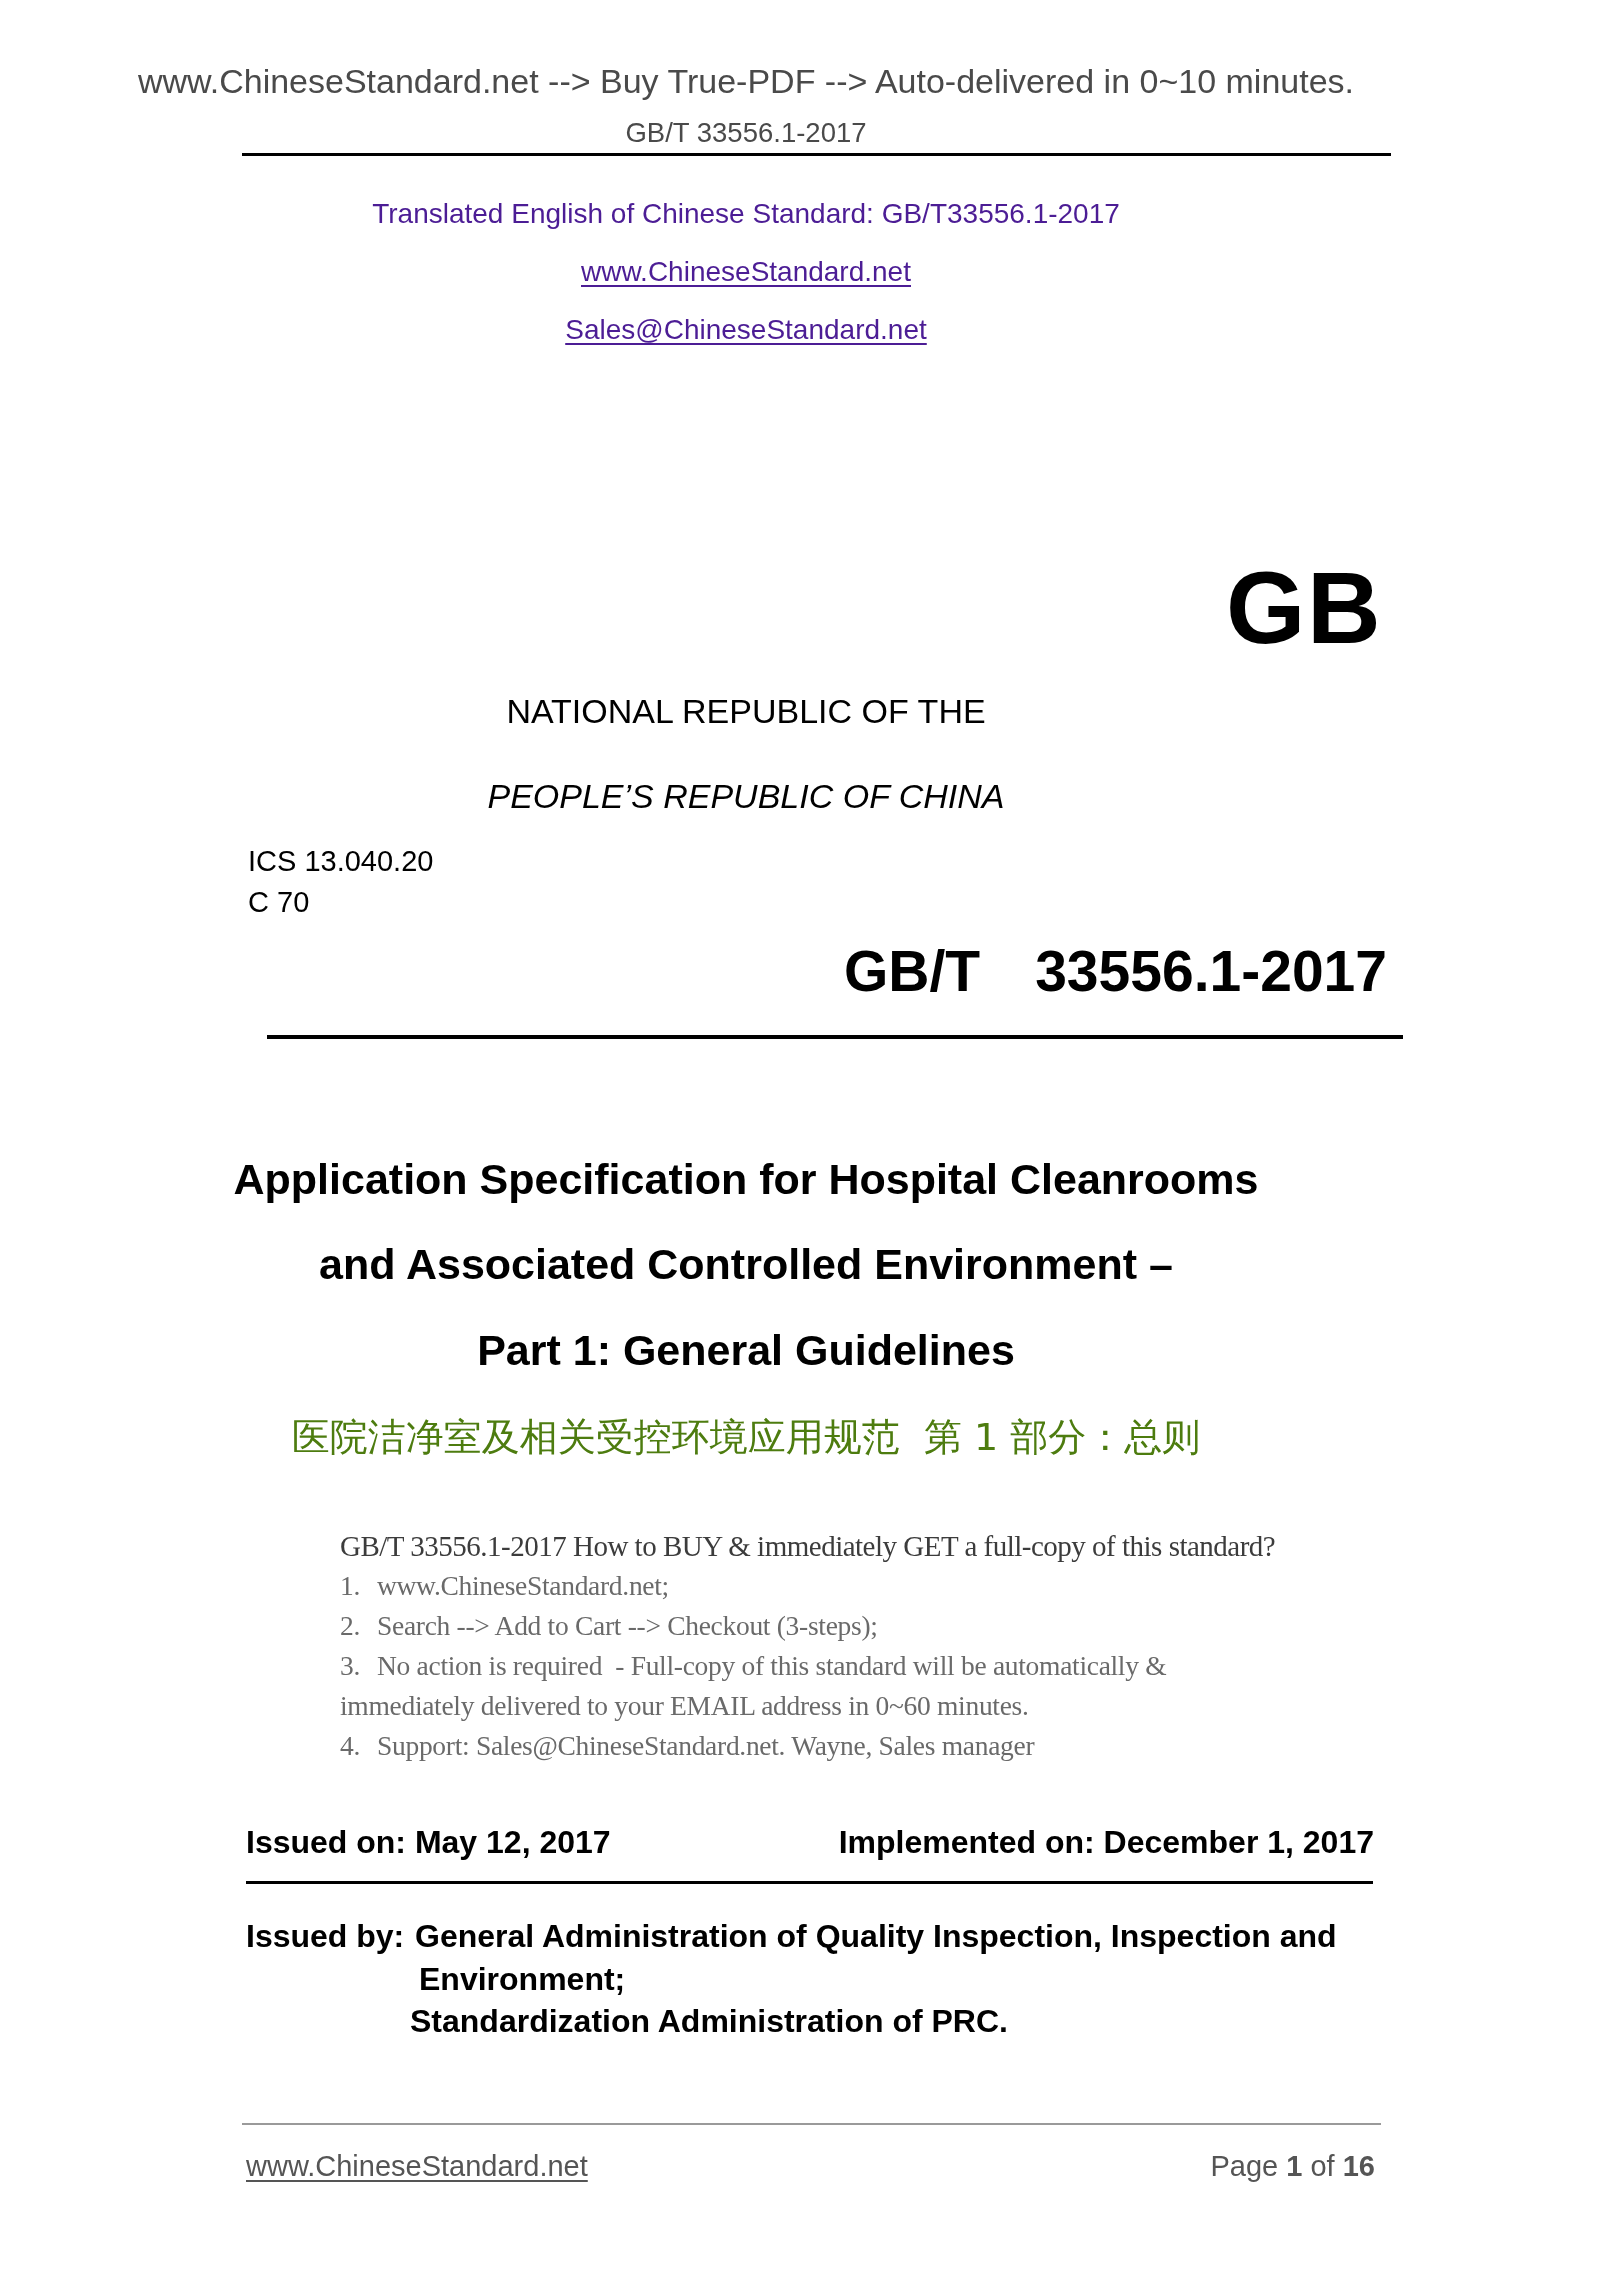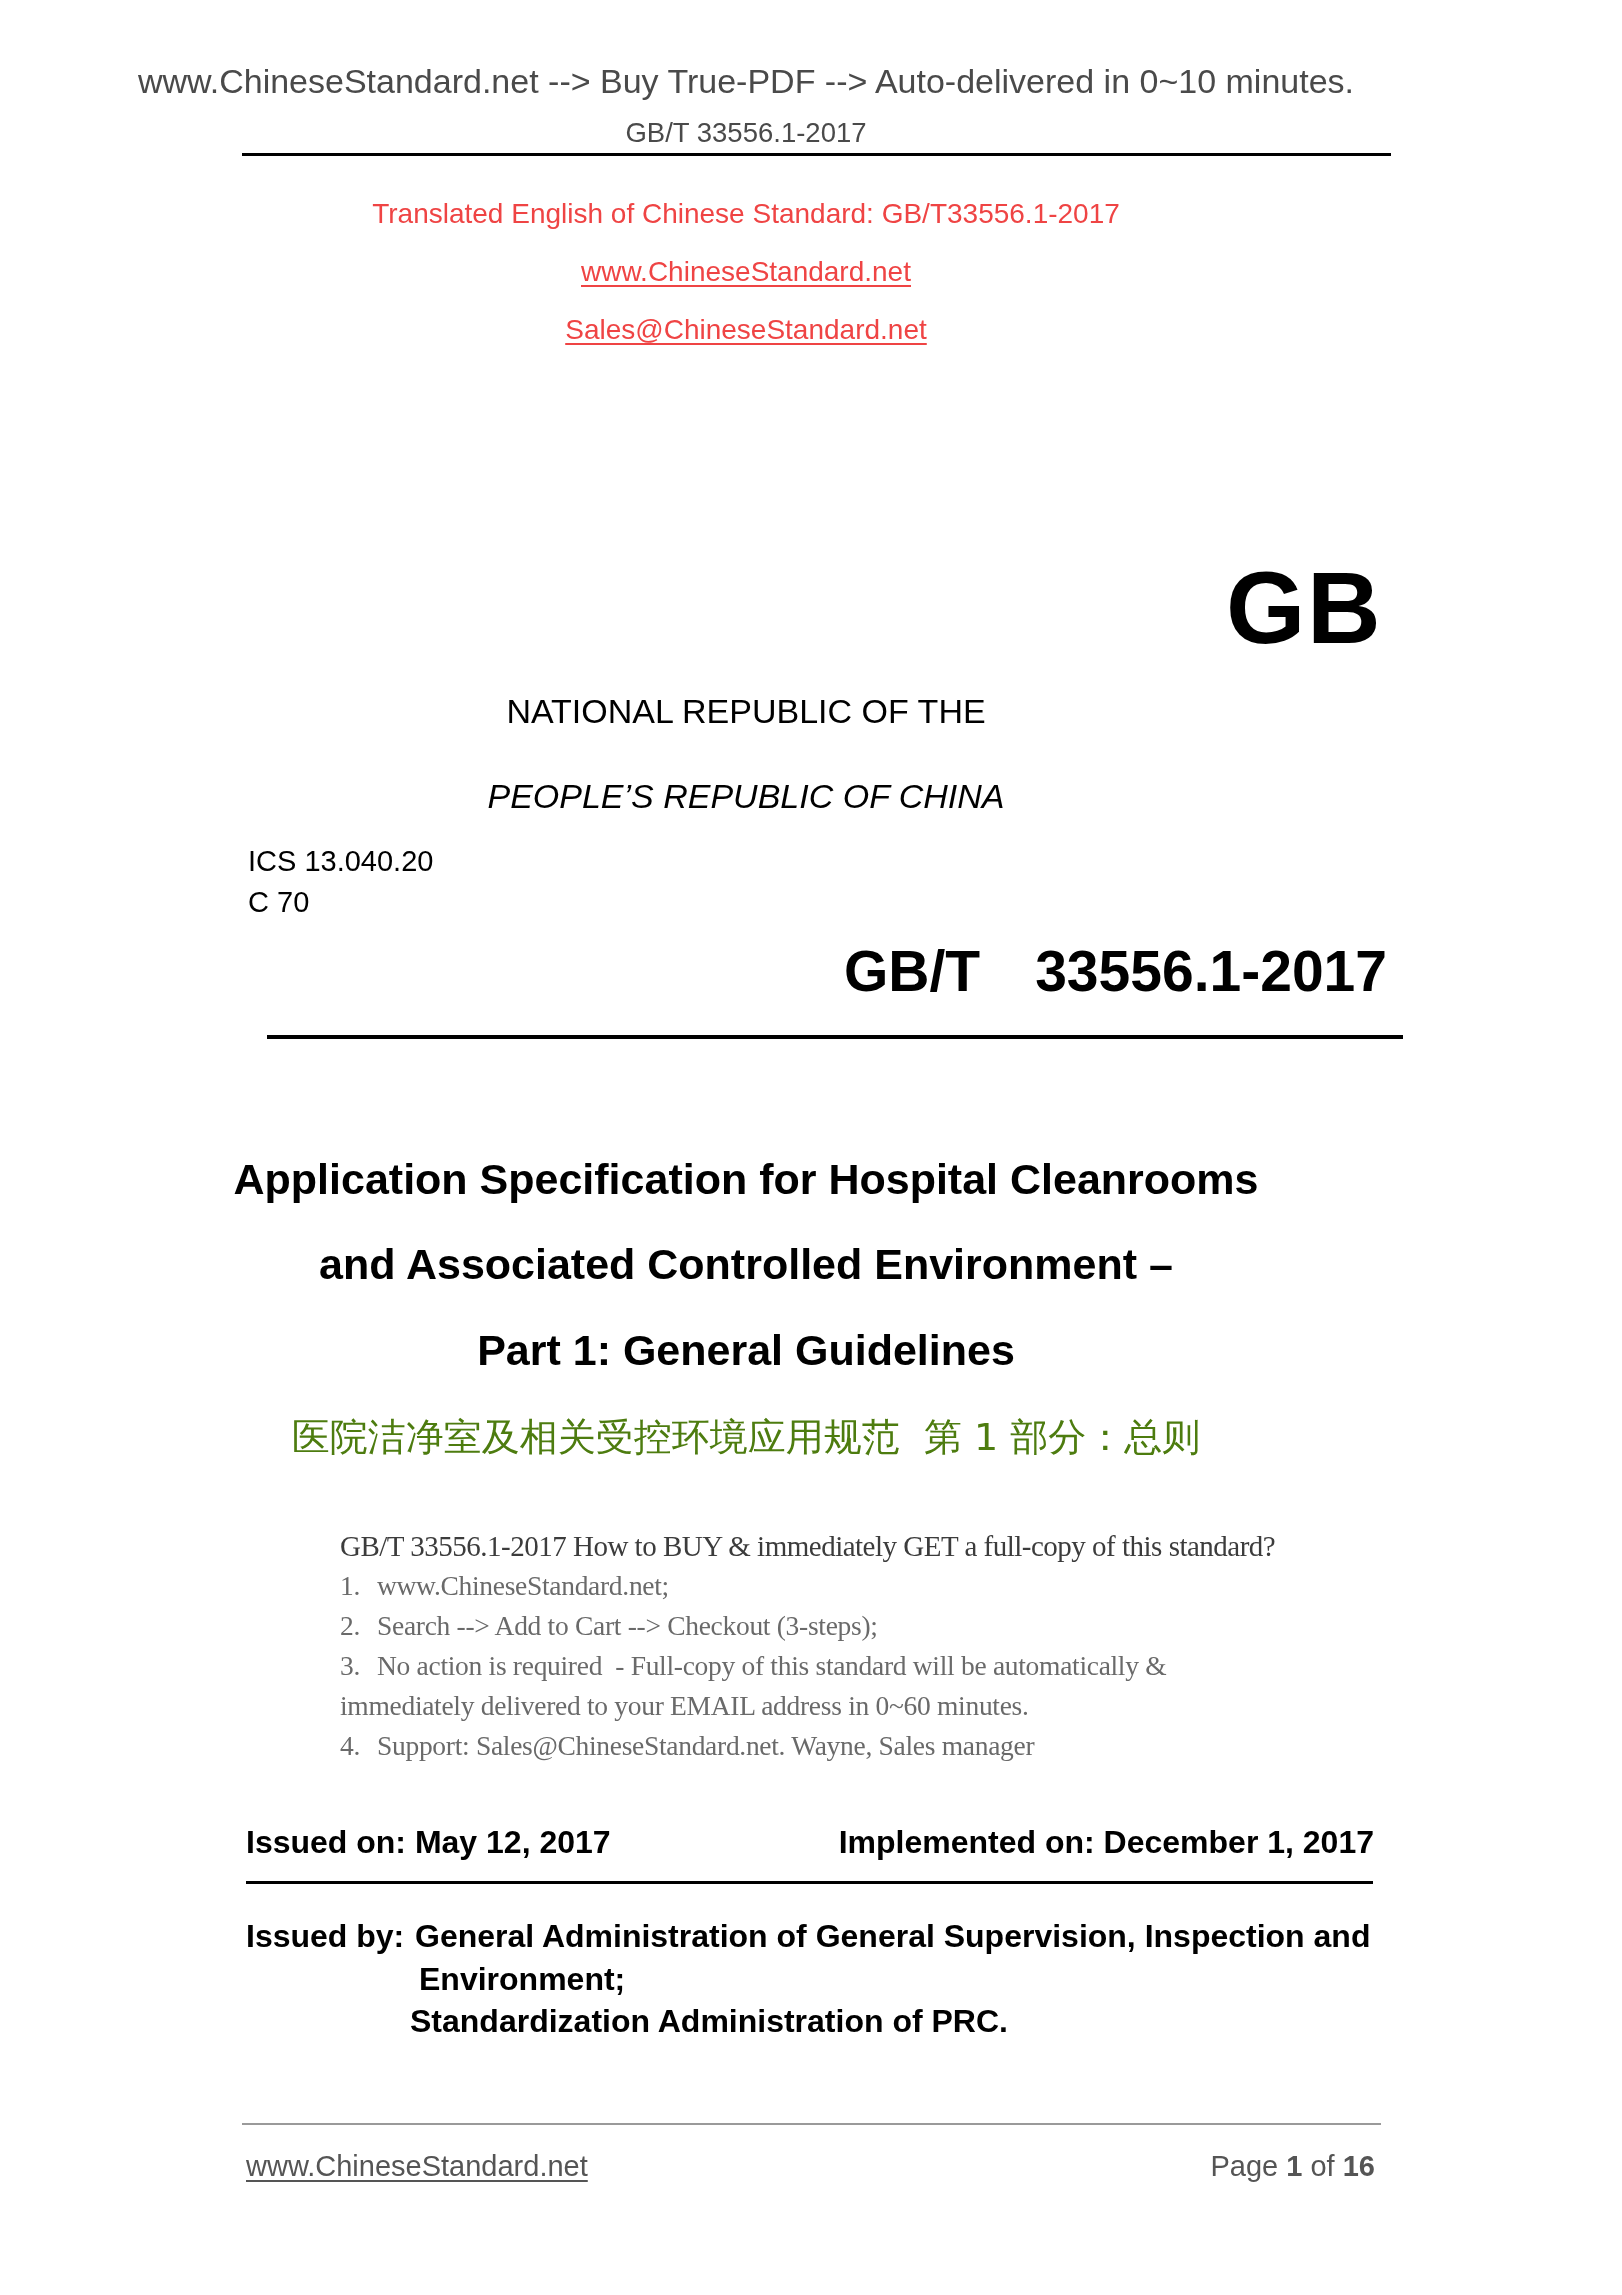--- a/index.html
+++ b/index.html
@@ -1,20 +1,20 @@
 <!DOCTYPE html>
 <html style="font-size:13.3px"><head>
   <meta charset="utf-8">
   <style>
     html, body { margin:0; padding:0; background:#ffffff; }
     body { width:1623px; height:2295px; position:relative; overflow:hidden;
            font-family:"Liberation Sans", sans-serif; color:#000; }
     .abs { position:absolute; white-space:nowrap; }
     .center { left:0; width:1492px; text-align:center; }
-    .gray { color:#ef4444; }
+    .gray { color:#4c1d95; }
     .rule { position:absolute; background:#000; }
     .u { text-decoration:underline; text-underline-offset:4.2px; text-decoration-thickness:1.7px; }
 
     #top-banner { top:62px; font-size:34px; color:#4a4a4a; }
     #top-code { top:117px; font-size:27.5px; color:#4a4a4a; }
     #rule-top { left:242px; top:153px; width:1149px; height:2.5px; }
 
     #translated { top:198px; font-size:28px; }
     #site-link { top:256px; font-size:28px; }
     #sales-link { top:314px; font-size:28px; }
@@ -100,21 +100,21 @@
   <div class="buy-item">
     <span class="num">4.</span><span>Support: Sales@ChineseStandard.net. Wayne, Sales manager</span>
   </div>
 </div>
 
 <div class="abs meta" id="issued-on">Issued on: May 12, 2017</div>
 <div class="abs meta" id="implemented-on">Implemented on: December 1, 2017</div>
 <div class="rule" id="rule-dates"></div>
 
 <div class="abs meta" id="issued-by-label">Issued by:</div>
-<div class="abs meta" id="issued-by-1">General Administration of General Supervision, Inspection and</div>
+<div class="abs meta" id="issued-by-1">General Administration of Quality Inspection, Inspection and</div>
 <div class="abs meta" id="issued-by-2">Environment;</div>
 <div class="abs meta" id="issued-by-3">Standardization Administration of PRC.</div>
 
 <div class="rule" id="rule-footer"></div>
 <div class="abs" id="footer-link">
   <span class="u">www.ChineseStandard.net</span>
 </div>
 <div class="abs" id="footer-page" style="white-space:pre;"><span>Page </span><b>1</b><span> of </span><b>16</b></div>
 
 

